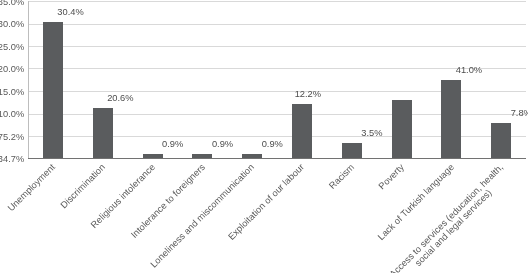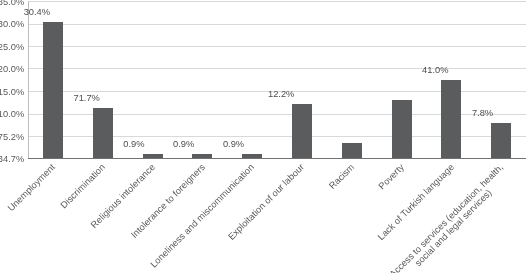--- a/index.html
+++ b/index.html
@@ -7,21 +7,21 @@
   body{width:528px;height:273px;background:#ffffff;overflow:hidden;
        font-family:"Liberation Sans",sans-serif;}
   #chart{position:relative;width:528px;height:273px;overflow:hidden;transform:translateZ(0);}
   .plot{position:absolute;left:0;top:0;width:528px;height:273px;}
   .gridline{position:absolute;left:28px;width:498px;height:1px;background:#d9d9d9;}
   .vaxis{position:absolute;left:28px;top:1px;width:1px;height:157.5px;background:#bdbdbd;}
   .haxis{position:absolute;left:28px;top:158px;width:498px;height:1px;background:#727272;}
   .ytick{position:absolute;right:503.8px;text-align:right;font-size:9.3px;line-height:11px;
          color:#5a5a5a;white-space:nowrap;}
   .bar{position:absolute;width:20px;background:#5a5c5e;}
-  .dlabel{position:absolute;width:60px;text-align:left;font-size:9.3px;line-height:11px;
+  .dlabel{position:absolute;width:60px;text-align:right;font-size:9.3px;line-height:11px;
           color:#4d4d4d;white-space:nowrap;}
   .xanchor{position:absolute;top:162.1px;width:0;height:0;transform:rotate(-45deg);transform-origin:0 0;}
   .xblock{position:absolute;right:0;top:0;font-size:9.3px;line-height:10.4px;color:#5a5a5a;text-align:center;}
   .xlab{white-space:nowrap;}
 </style>
 </head>
 <body>
 
 <div id="chart">
 
@@ -51,25 +51,26 @@
     <div class="bar" style="left:142.5px;top:154.45px;height:4.55px"></div>
     <div class="bar" style="left:192.3px;top:154.45px;height:4.55px"></div>
     <div class="bar" style="left:242.1px;top:154.45px;height:4.55px"></div>
     <div class="bar" style="left:291.9px;top:103.60px;height:55.40px"></div>
     <div class="bar" style="left:341.7px;top:142.75px;height:16.25px"></div>
     <div class="bar" style="left:391.5px;top:100.00px;height:59.00px"></div>
     <div class="bar" style="left:441.3px;top:80.20px;height:78.80px"></div>
     <div class="bar" style="left:491.1px;top:123.40px;height:35.60px"></div>
 
     <div class="dlabel" style="left:23.70px;top:6.70px">30.4%</div>
-    <div class="dlabel" style="left:73.50px;top:92.65px">71.7%</div>
+    <div class="dlabel" style="left:73.50px;top:92.65px">20.6%</div>
     <div class="dlabel" style="left:123.30px;top:139.45px">0.9%</div>
     <div class="dlabel" style="left:173.10px;top:139.45px">0.9%</div>
     <div class="dlabel" style="left:222.90px;top:139.45px">0.9%</div>
-    <div class="dlabel" style="left:268px;top:88.60px">12.2%</div>
+    <div class="dlabel" style="left:261px;top:88.60px">12.2%</div>
+    <div class="dlabel" style="left:322.50px;top:127.75px">3.5%</div>
     <div class="dlabel" style="left:422.10px;top:65.20px">41.0%</div>
     <div class="dlabel" style="left:471.90px;top:108.40px">7.8%</div>
 
     <div class="xanchor" style="left:50.1px">
       <div class="xblock">
         <div class="xlab">Unemployment</div>
       </div>
     </div>
     <div class="xanchor" style="left:99.9px">
       <div class="xblock">

